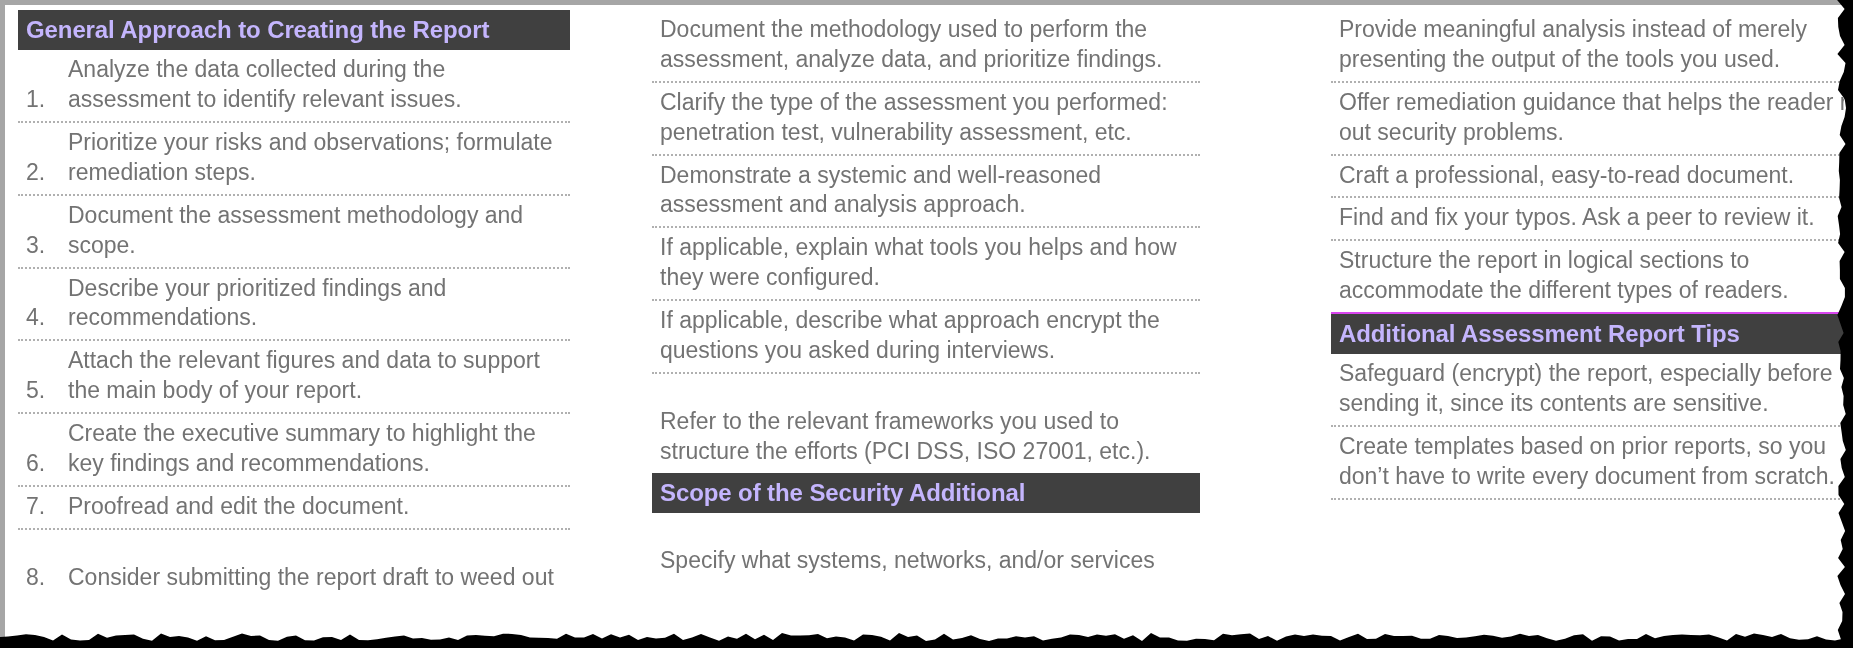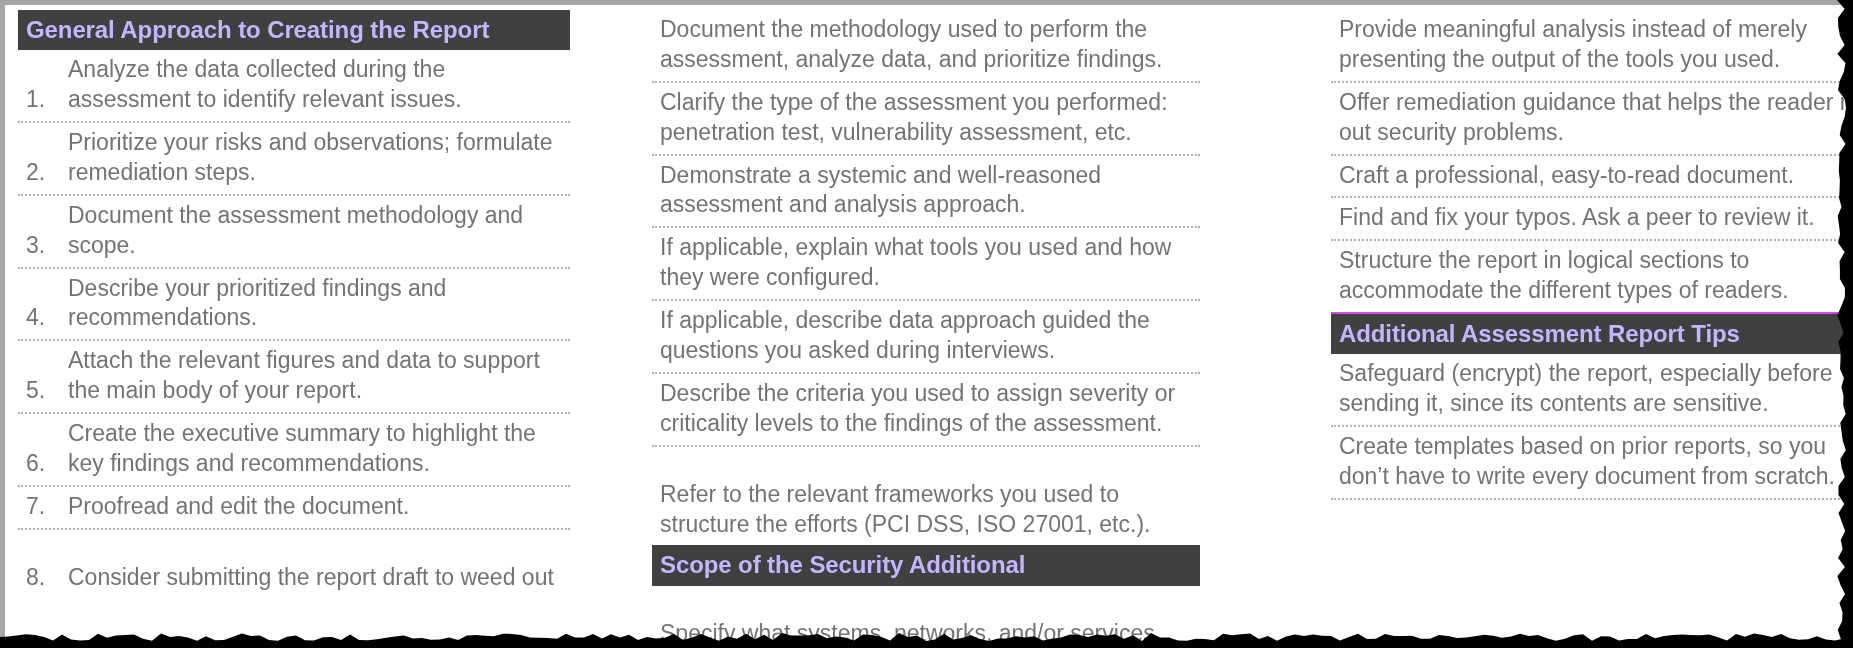--- a/index.html
+++ b/index.html
@@ -160,30 +160,26 @@
     </div>
     <div class="row plain">
       <span class="txt">Clarify the type of the assessment you performed:
 penetration test, vulnerability assessment, etc.</span>
     </div>
     <div class="row plain">
       <span class="txt">Demonstrate a systemic and well-reasoned
 assessment and analysis approach.</span>
     </div>
     <div class="row plain">
-      <span class="txt">If applicable, explain what tools you used and how
+      <span class="txt">If applicable, explain what tools you helps and how
 they were configured.</span>
     </div>
     <div class="row plain">
-      <span class="txt">If applicable, describe data approach guided the
+      <span class="txt">If applicable, describe what approach encrypt the
 questions you asked during interviews.</span>
-    </div>
-    <div class="row plain">
-      <span class="txt">Describe the criteria you used to assign severity or
-criticality levels to the findings of the assessment.</span>
     </div>
     <div class="row plain no-rule">
       <span class="txt">Refer to the relevant frameworks you used to
 structure the efforts (PCI DSS, ISO 27001, etc.).</span>
     </div>
 
     <div class="section-head">Scope of the Security Additional</div>
 
     <div class="row plain no-rule">
       <span class="txt">Specify what systems, networks, and/or services</span>

